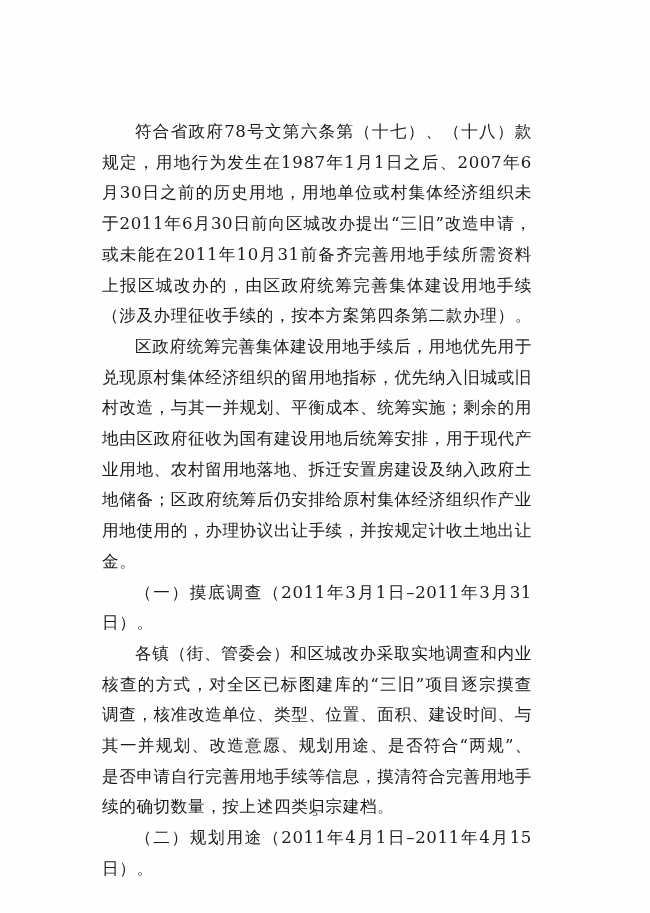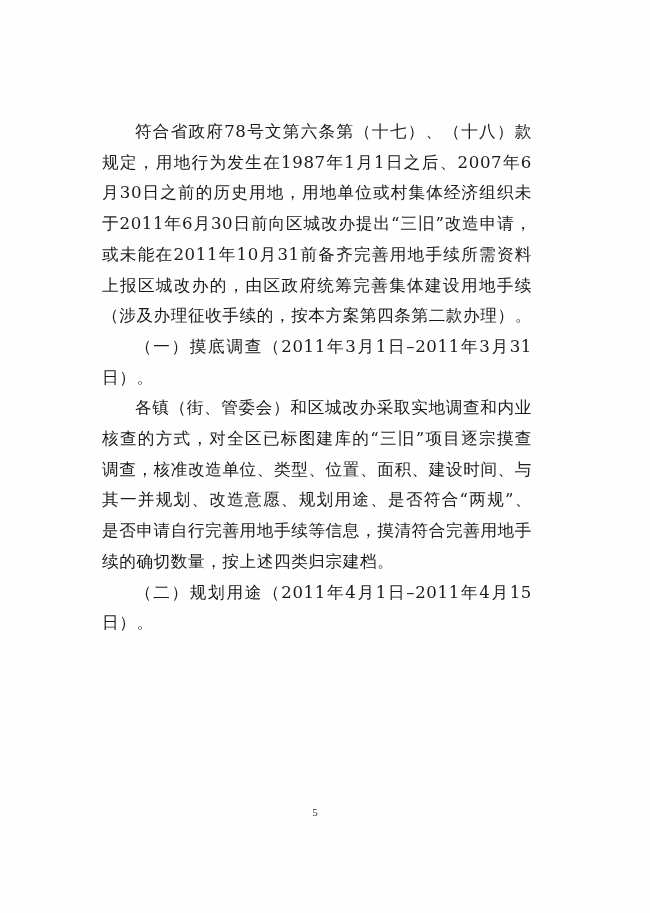--- a/index.html
+++ b/index.html
@@ -60,18 +60,19 @@
     font-size: 11px;
     color: #333333;
   }
 </style>
 </head>
 <body>
 
 <div class="page">
   <div class="content">
     <p class="indent">符合省政府78号文第六条第（十七）、（十八）款规定，用地行为发生在1987年1月1日之后、2007年6月30日之前的历史用地，用地单位或村集体经济组织未于2011年6月30日前向区城改办提出“三旧”改造申请，或未能在2011年10月31前备齐完善用地手续所需资料上报区城改办的，由区政府统筹完善集体建设用地手续（涉及办理征收手续的，按本方案第四条第二款办理）。</p>
+    <p class="indent">区政府统筹完善集体建设用地手续后，用地优先用于兑现原村集体经济组织的留用地指标，优先纳入旧城或旧村改造，与其一并规划、平衡成本、统筹实施；剩余的用地由区政府征收为国有建设用地后统筹安排，用于现代产业用地、农村留用地落地、拆迁安置房建设及纳入政府土地储备；区政府统筹后仍安排给原村集体经济组织作产业用地使用的，办理协议出让手续，并按规定计收土地出让金。</p>
     <p class="indent"><span class="subheading-label">（一）摸底调查</span><span>（2011年3月1日–2011年3月31日）。</span></p>
     <p class="indent">各镇（街、管委会）和区城改办采取实地调查和内业核查的方式，对全区已标图建库的“三旧”项目逐宗摸查调查，核准改造单位、类型、位置、面积、建设时间、与其一并规划、改造意愿、规划用途、是否符合“两规”、是否申请自行完善用地手续等信息，摸清符合完善用地手续的确切数量，按上述四类归宗建档。</p>
     <p class="indent"><span class="subheading-label">（二）规划用途</span><span>（2011年4月1日–2011年4月15日）。</span></p>
   </div>
   <div class="page-number">5</div>
 </div>
 
 </body></html>

